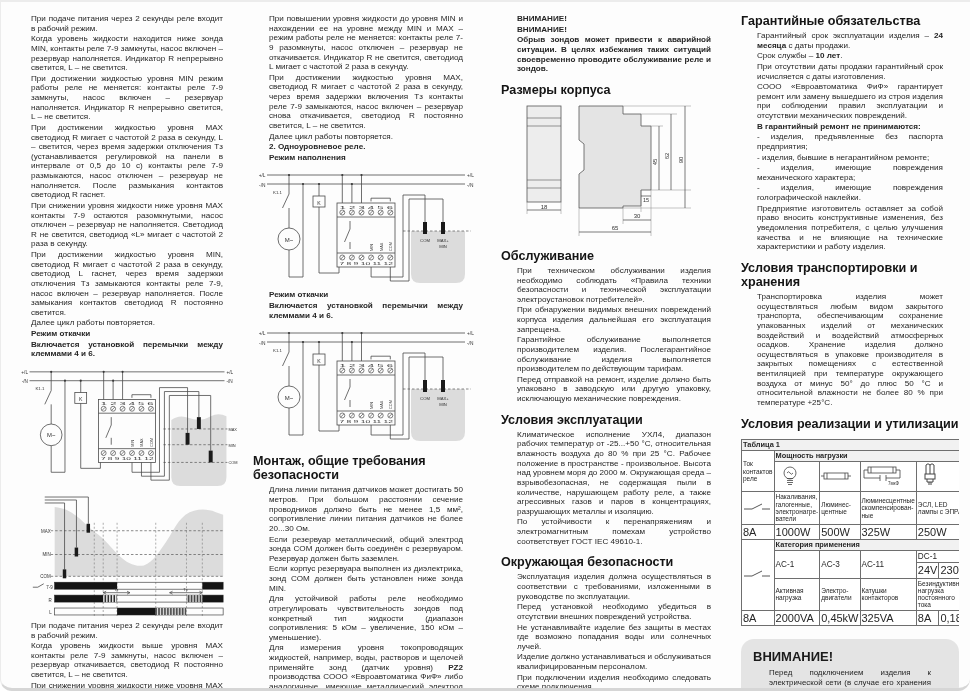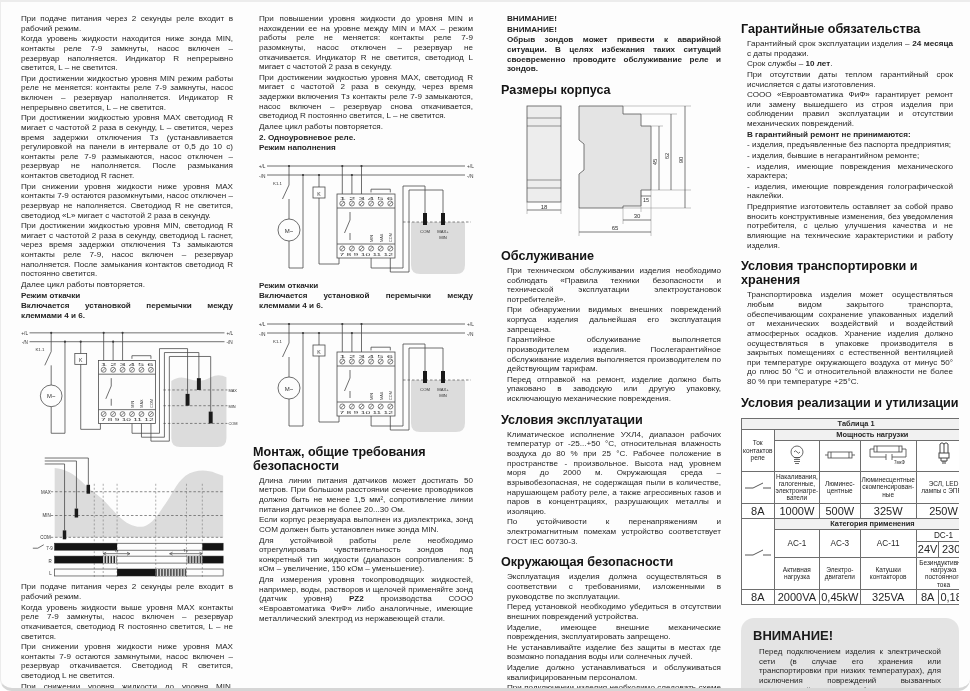--- a/index.html
+++ b/index.html
@@ -1,30 +1,30 @@
 <!DOCTYPE html>
 <html><head>
 <meta charset="utf-8">
 <style>
 *{box-sizing:border-box;margin:0;padding:0}
 html,body{width:970px;height:691px}
 body{font-family:"Liberation Sans",sans-serif;background:#ffffff;color:#262626;position:relative}
 .page{position:absolute;inset:0;background:#fdfdfd;border-top:2px solid #ececec;border-bottom:3px solid #d6d6d6;border-left:1px solid #ececec;border-radius:0 0 12px 12px;overflow:hidden}
 .col{position:absolute;top:0;height:691px;padding-top:12px;overflow:hidden;text-align:justify}
-.col p{font-size:8.1px;line-height:1.19;margin:0 6px 1px;text-align:justify}
+.col p{font-size:8.1px;line-height:1.19;margin:0 16px 1px;text-align:justify}
 p.b{font-weight:bold}
 .gap{margin-top:8px}
 .h1{font-size:12.6px;font-weight:bold;margin:9px 0 3px;text-align:left;line-height:1.12;color:#151515}
-.h1.first{margin-top:8px}
+.h1.first{margin-top:0}
 svg.diag{display:block;margin:3px 0}
 svg text{font-family:"Liberation Sans",sans-serif;fill:#333}
 .dash{stroke:#555;stroke-width:0.7;stroke-dasharray:2.5,2;fill:none}
 .wire{stroke:#4a4a4a;stroke-width:0.8;fill:none}
 .tbl{width:100%;border-collapse:collapse;margin-top:8px}
-.tbl td{border:1px solid #6e6e6e;font-size:6.5px;text-align:center;vertical-align:middle;padding:1px 1px;line-height:1.12;background:#fff}
+.tbl td{border:1px solid #6e6e6e;font-size:6.5px;text-align:left;vertical-align:middle;padding:1px 1px;line-height:1.12;background:#fff}
 .tbl .hdr{font-weight:bold;font-size:7.4px;background:#f1f1f1}
 .tbl .big{font-size:8.2px}
 .tbl .val{font-size:11px}
 .attn{margin-top:13px;background:#e4e4e4;border-radius:13px;padding:10px 12px 12px}
 .attn h2{font-size:13px;font-weight:bold;margin:0 0 4px;color:#1b1b1b}
 .attn p{font-size:7.9px;line-height:1.22;text-align:justify}
 </style>
 </head>
 <body>
 
@@ -225,20 +225,21 @@
 
   <p class="b">Режим откачки</p>
   <p class="b">Включается установкой перемычки между клеммами 4 и 6.</p>
 
   <svg class="diag" width="226" height="122" viewBox="0 0 226 122">
     <use href="#cir2"></use>
   </svg>
 
   <div class="h1">Монтаж, общие требования безопасности</div>
   <p>Длина линии питания датчиков может достигать 50 метров. При большом расстоянии сечение проводников должно быть не менее 1,5 мм², сопротивление линии питания датчиков не более 20...30 Ом.</p>
+  <p>Если резервуар металлический, общий электрод зонда COM должен быть соединён с резервуаром. Резервуар должен быть заземлен.</p>
   <p>Если корпус резервуара выполнен из диэлектрика, зонд COM должен быть установлен ниже зонда MIN.</p>
   <p>Для устойчивой работы реле необходимо отрегулировать чувствительность зондов под конкретный тип жидкости (диапазон сопротивления: 5 кОм – увеличение, 150 кОм – уменьшение).</p>
   <p class="gap"><span>Для измерения уровня токопроводящих жидкостей, например, воды, растворов и щелочей применяйте зонд (датчик уровня) </span><b>PZ2</b><span> производства СООО «Евроавтоматика ФиФ» либо аналогичные, имеющие металлический электрод из нержавеющей стали.</span></p>
 </div>
 
 <div class="col" style="left:500px;width:226px">
   <p class="b">ВНИМАНИЕ!</p>
   <p class="b gap">ВНИМАНИЕ!</p>
   <p class="b">Обрыв зондов может привести к аварийной ситуации. В целях избежания таких ситуаций своевременно проводите обслуживание реле и зондов.</p>
 
@@ -287,36 +288,35 @@
   </svg>
 
   <div class="h1">Обслуживание</div>
   <p>При техническом обслуживании изделия необходимо соблюдать «Правила техники безопасности и технической эксплуатации электроустановок потребителей».</p>
   <p>При обнаружении видимых внешних повреждений корпуса изделия дальнейшая его эксплуатация запрещена.</p>
   <p>Гарантийное обслуживание выполняется производителем изделия. Послегарантийное обслуживание изделия выполняется производителем по действующим тарифам.</p>
   <p>Перед отправкой на ремонт, изделие должно быть упаковано в заводскую или другую упаковку, исключающую механические повреждения.</p>
 
   <div class="h1">Условия эксплуатации</div>
   <p>Климатическое исполнение УХЛ4, диапазон рабочих температур от -25...+50 °С, относительная влажность воздуха до 80 % при 25 °С. Рабочее положение в пространстве - произвольное. Высота над уровнем моря до 2000 м. Окружающая среда – взрывобезопасная, не содержащая пыли в количестве, нарушающем работу реле, а также агрессивных газов и паров в концентрациях, разрушающих металлы и изоляцию.</p>
-  <p class="gap">По устойчивости к перенапряжениям и электромагнитным помехам устройство соответствует ГОСТ IEC 60730-3.</p>
+  <p class="gap">По устойчивости к перенапряжениям и электромагнитным помехам устройство соответствует ГОСТ IEC 49610-1.</p>
 
   <div class="h1">Окружающая безопасности</div>
   <p>Эксплуатация изделия должна осуществляться в соответствии с требованиями, изложенными в руководстве по эксплуатации.</p>
   <p>Перед установкой необходимо убедиться в отсутствии внешних повреждений устройства.</p>
-  <p>Изделие, имеющее внешние механические повреждения, эксплуатировать запрещено.</p>
   <p>Не устанавливайте изделие без защиты в местах где возможно попадания воды или солнечных лучей.</p>
   <p>Изделие должно устанавливаться и обслуживаться квалифицированным персоналом.</p>
   <p>При подключении изделия необходимо следовать схеме подключения.</p>
 </div>
 
 <div class="col" style="left:740px;width:218px">
   <div class="h1 first">Гарантийные обязательства</div>
   <p><span>Гарантийный срок эксплуатации изделия – </span><b>24 месяца</b><span> с даты продажи.</span></p>
   <p><span>Срок службы – </span><b>10 лет</b><span>.</span></p>
-  <p>При отсутствии даты теплом гарантийный срок исчисляется с даты изготовления.</p>
+  <p>При отсутствии даты продажи гарантийный срок исчисляется с даты изготовления.</p>
   <p>СООО «Евроавтоматика ФиФ» гарантирует ремонт или замену вышедшего из строя изделия при соблюдении правил эксплуатации и отсутствии механических повреждений.</p>
   <p class="b gap">В гарантийный ремонт не принимаются:</p>
   <p>- изделия, предъявленные без паспорта предприятия;</p>
   <p>- изделия, бывшие в негарантийном ремонте;</p>
   <p>- изделия, имеющие повреждения механического характера;</p>
   <p>- изделия, имеющие повреждения голографической наклейки.</p>
   <p class="gap">Предприятие изготовитель оставляет за собой право вносить конструктивные изменения, без уведомления потребителя, с целью улучшения качества и не влияющие на технические характеристики и работу изделия.</p>
 
   <div class="h1">Условия транспортировки и хранения</div>
   <p>Транспортировка изделия может осуществляться любым видом закрытого транспорта, обеспечивающим сохранение упакованных изделий от механических воздействий и воздействий атмосферных осадков. Хранение изделия должно осуществляться в упаковке производителя в закрытых помещениях с естественной вентиляцией при температуре окружающего воздуха от минус 50° до плюс 50 °С и относительной влажности не более 80 % при температуре +25°С.</p>

